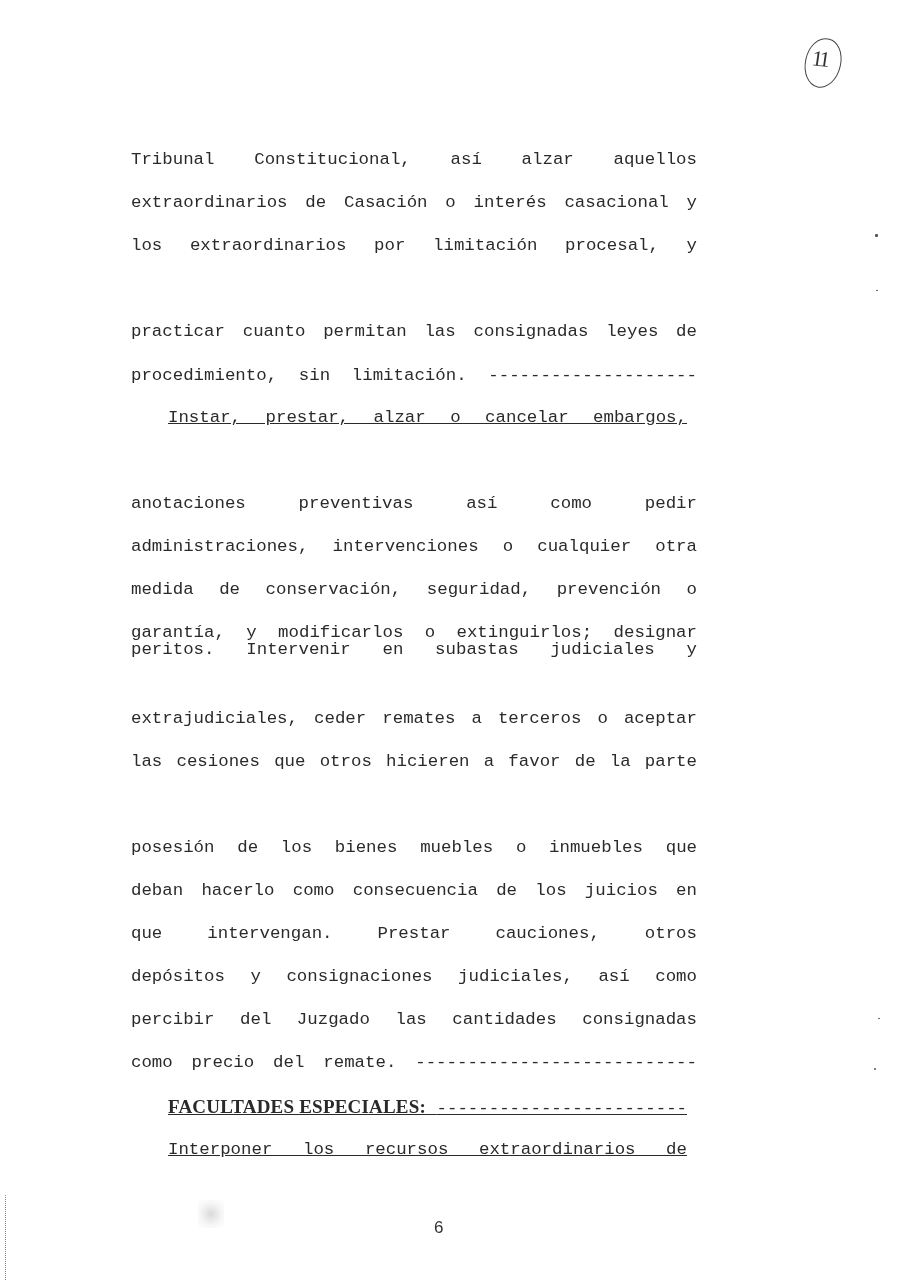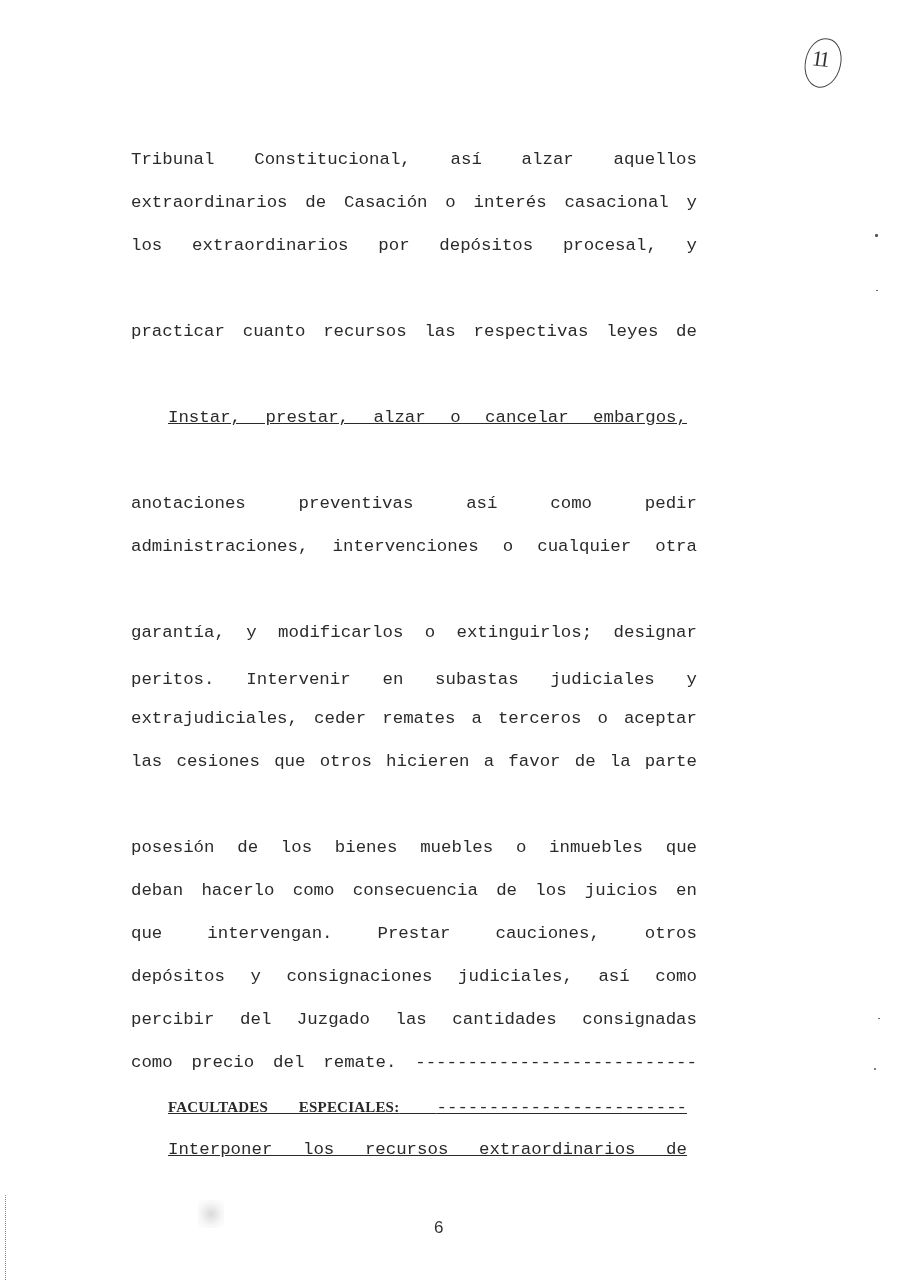--- a/index.html
+++ b/index.html
@@ -11,21 +11,21 @@
   }
   .page { position: absolute; left: 0; top: 0; width: 906px; height: 1280px; }
   .line {
     position: absolute; left: 131px; width: 566px;
     font-size: 17.4px; line-height: 20px; height: 20px;
     text-align: justify; text-align-last: justify;
     white-space: nowrap; letter-spacing: 0px;
   }
   .line span { }
   .line.indent { left: 168px; width: 519px; text-decoration: underline; }
-  .bold { font-weight: bold; font-family: "Liberation Serif", "DejaVu Serif", serif; font-size: 15px; letter-spacing: 0.2px; margin-top: 16px; }
+  .bold { font-weight: bold; font-family: "Liberation Serif", "DejaVu Serif", serif; font-size: 19px; letter-spacing: 0.2px; margin-top: 16px; }
   .dashes { font-family: "Liberation Mono", monospace; font-weight: normal; }
   .stamp {
     position: absolute; left: 805px; top: 38px; width: 34px; height: 48px;
     border: 1.6px solid #444; border-radius: 50% 48% 52% 50%;
     transform: rotate(12deg);
   }
   .stamp-text {
     position: absolute; left: 812px; top: 46px; font-family: "Liberation Serif", serif;
     font-size: 22px; color: #333; transform: rotate(8deg); letter-spacing: -3px;
   }
@@ -46,28 +46,30 @@
 </head>
 <body>
 
 <div class="page">
 
   <div class="stamp"></div>
   <div class="stamp-text">11</div>
 
   <div class="line" style="top:150px">Tribunal Constitucional, así alzar aquellos</div>
   <div class="line" style="top:193px">extraordinarios de Casación o interés casacional y</div>
-  <div class="line" style="top:236px">los extraordinarios por depósitos procesal, y</div>
-  <div class="line" style="top:322px">practicar cuanto recursos las respectivas leyes de</div>
+  <div class="line" style="top:236px">los extraordinarios por limitación procesal, y</div>
+  <div class="line" style="top:322px">practicar cuanto permitan las consignadas leyes de</div>
+  <div class="line" style="top:366px">procedimiento, sin limitación. --------------------</div>
 
   <div class="line indent" style="top:408px">Instar, prestar, alzar o cancelar embargos,</div>
   <div class="line" style="top:494px">anotaciones preventivas así como pedir</div>
   <div class="line" style="top:537px">administraciones, intervenciones o cualquier otra</div>
+  <div class="line" style="top:580px">medida de conservación, seguridad, prevención o</div>
   <div class="line" style="top:623px">garantía, y modificarlos o extinguirlos; designar</div>
-  <div class="line" style="top:670px">peritos. Intervenir en subastas judiciales y</div>
+  <div class="line" style="top:640px">peritos. Intervenir en subastas judiciales y</div>
   <div class="line" style="top:709px">extrajudiciales, ceder remates a terceros o aceptar</div>
   <div class="line" style="top:752px">las cesiones que otros hicieren a favor de la parte</div>
   <div class="line" style="top:838px">posesión de los bienes muebles o inmuebles que</div>
   <div class="line" style="top:881px">deban hacerlo como consecuencia de los juicios en</div>
   <div class="line" style="top:924px">que intervengan. Prestar cauciones, otros</div>
   <div class="line" style="top:967px">depósitos y consignaciones judiciales, así como</div>
   <div class="line" style="top:1010px">percibir del Juzgado las cantidades consignadas</div>
   <div class="line" style="top:1053px">como precio del remate. ---------------------------</div>
 
   <div class="line indent" style="top:1097px">

